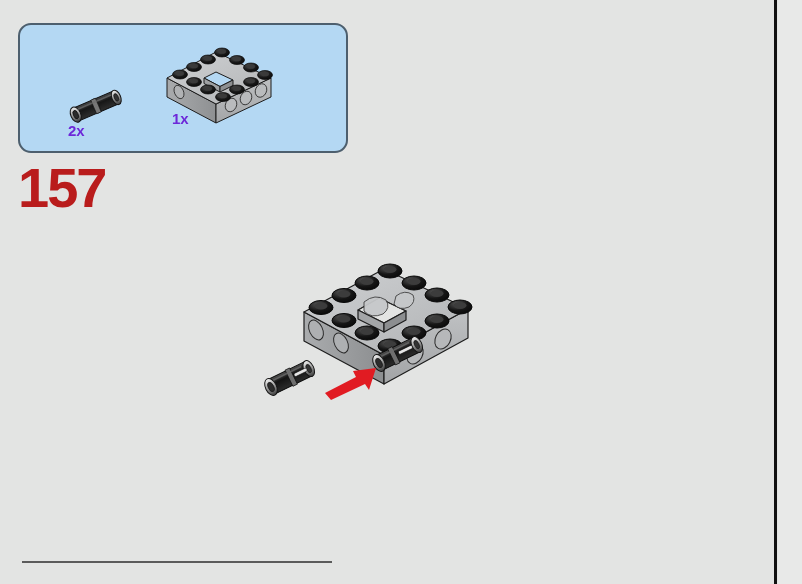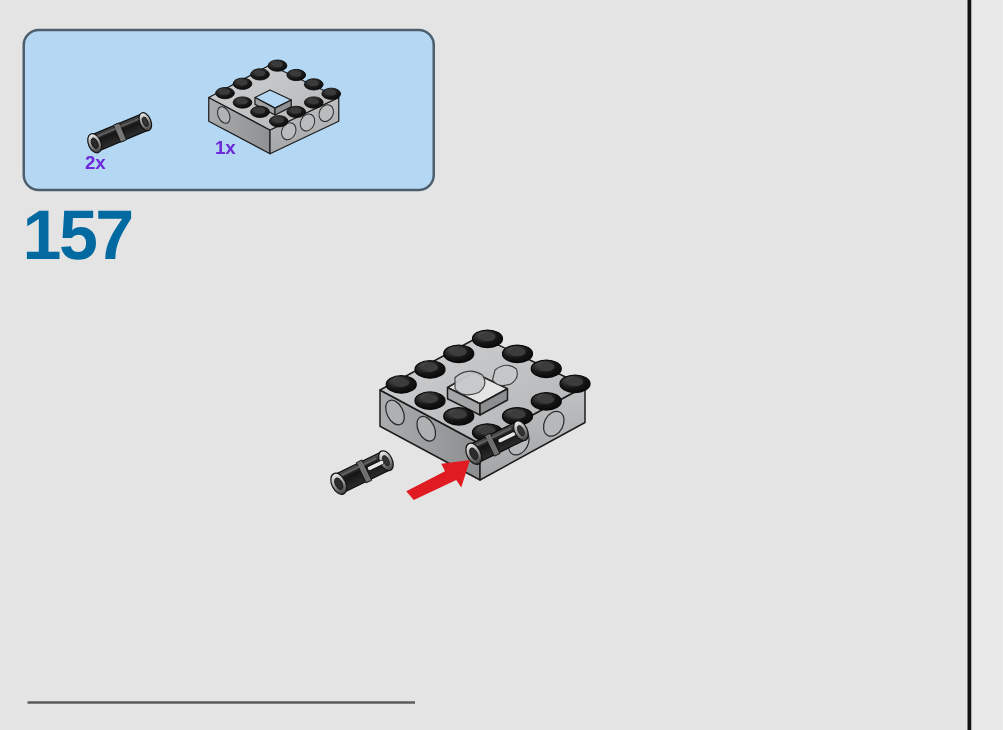--- a/index.html
+++ b/index.html
@@ -74,21 +74,21 @@
   #qty-pin   { left: 68px; top: 122px; }
   #qty-brick { left: 172px; top: 110px; }
 
   
   #step-number {
     position: absolute;
     left: 18px;
     top: 160px;
     font-size: 56px;
     font-weight: bold;
-    color: #0369a1;
+    color: #b91c1c;
     letter-spacing: -2px;
     line-height: 1;
   }
 
   
   .art { position: absolute; display: block; }
   #callout-pin-art   { left: 60px;  top: 86px;  }
   #callout-brick-art { left: 158px; top: 30px;  }
   #main-art          { left: 250px; top: 248px; }
 </style>

